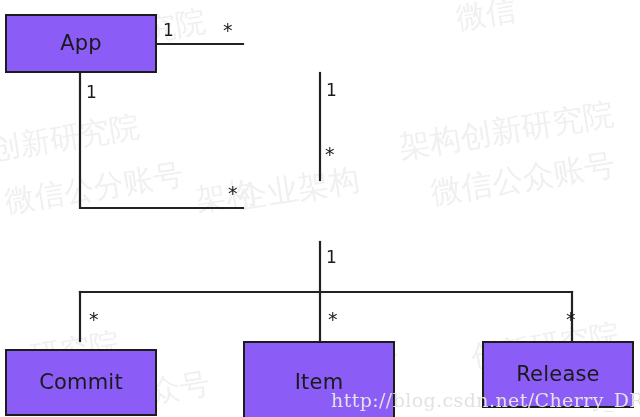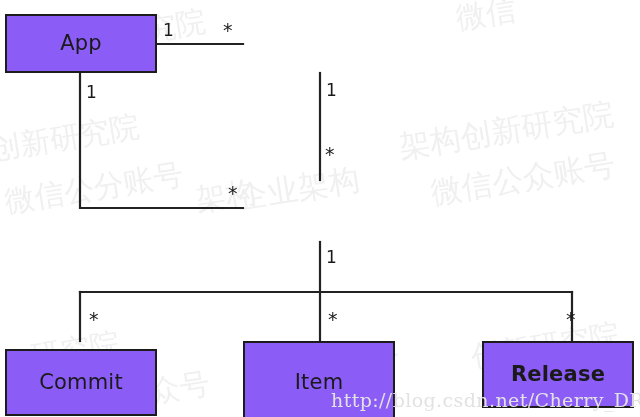--- a/index.html
+++ b/index.html
@@ -136,21 +136,21 @@
 
 
   <div class="class-box" style="left:5px;   top:341px; width:152px; height:67px;margin-top:8px;">
     <span class="class-name">Commit</span>
   </div>
 
   <div class="class-box" style="left:243px; top:341px; width:152px; height:82px;">
     <span class="class-name">Item</span>
   </div>
 
-  <div class="class-box" style="left:482px; top:341px; width:152px; height:67px;font-weight:bold;">
+  <div class="class-box" style="left:482px; top:341px; width:152px; height:67px;">
     <span class="class-name">Release</span>
   </div>
 
   <div class="mult" style="left:163px; top:22px;">1</div>
 
   <div class="mult star" style="left:223px; top:21px;">*</div>
 
   <div class="mult" style="left:86px;  top:84px;">1</div>
 
   <div class="mult star" style="left:228px; top:184px;">*</div>

